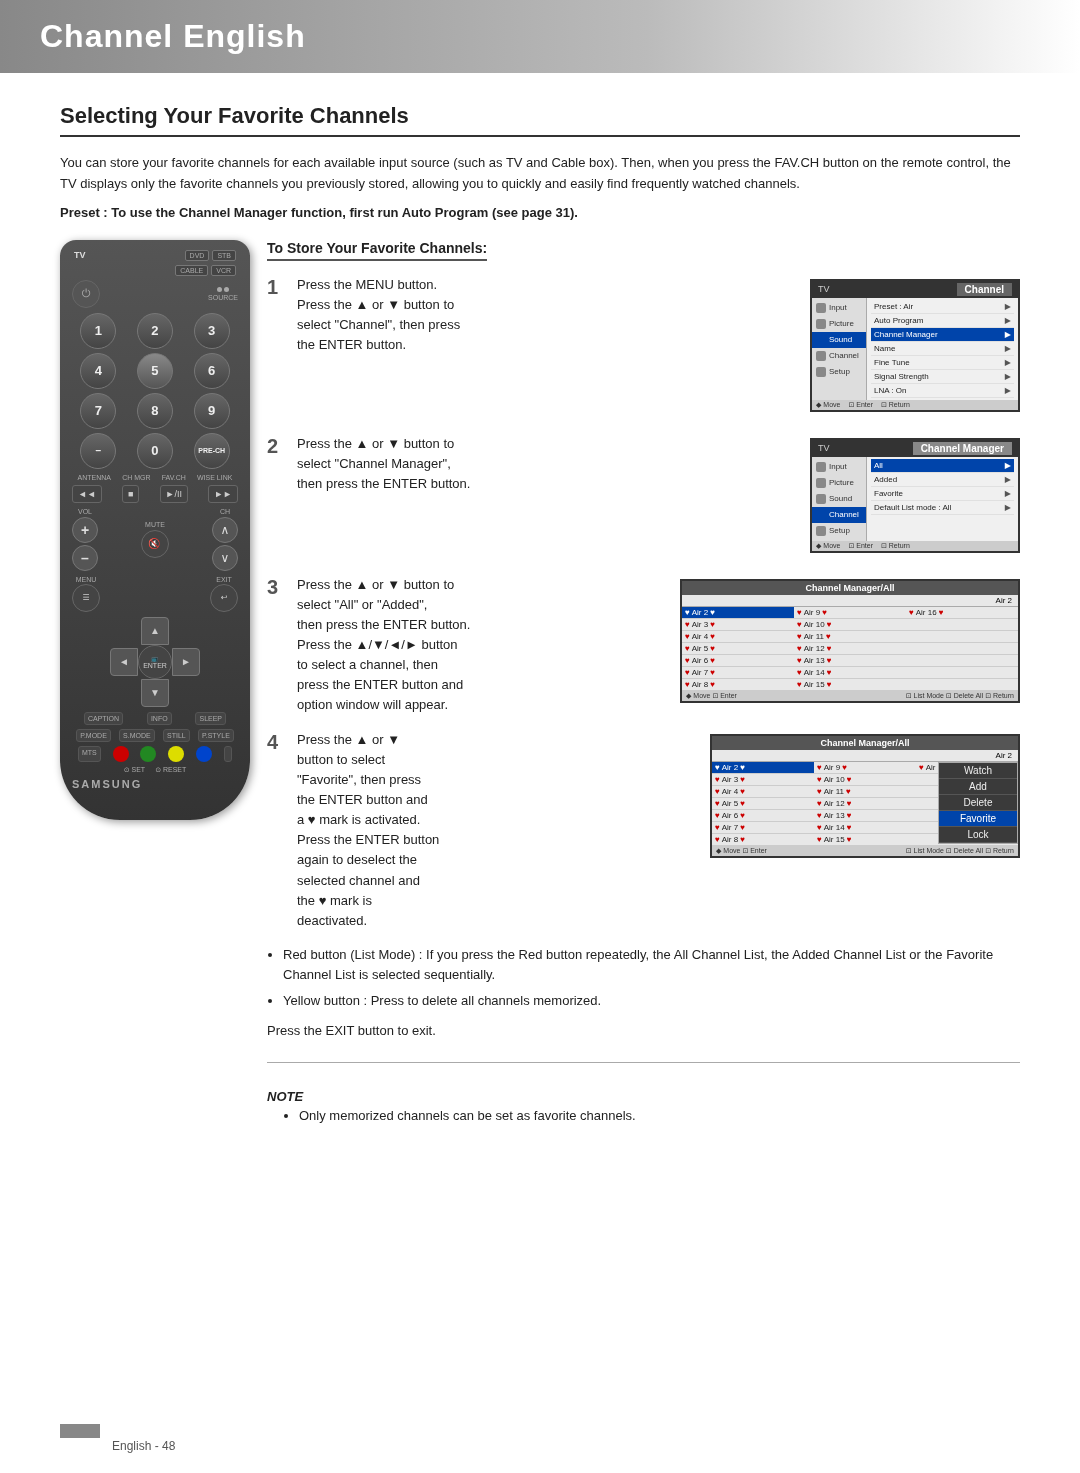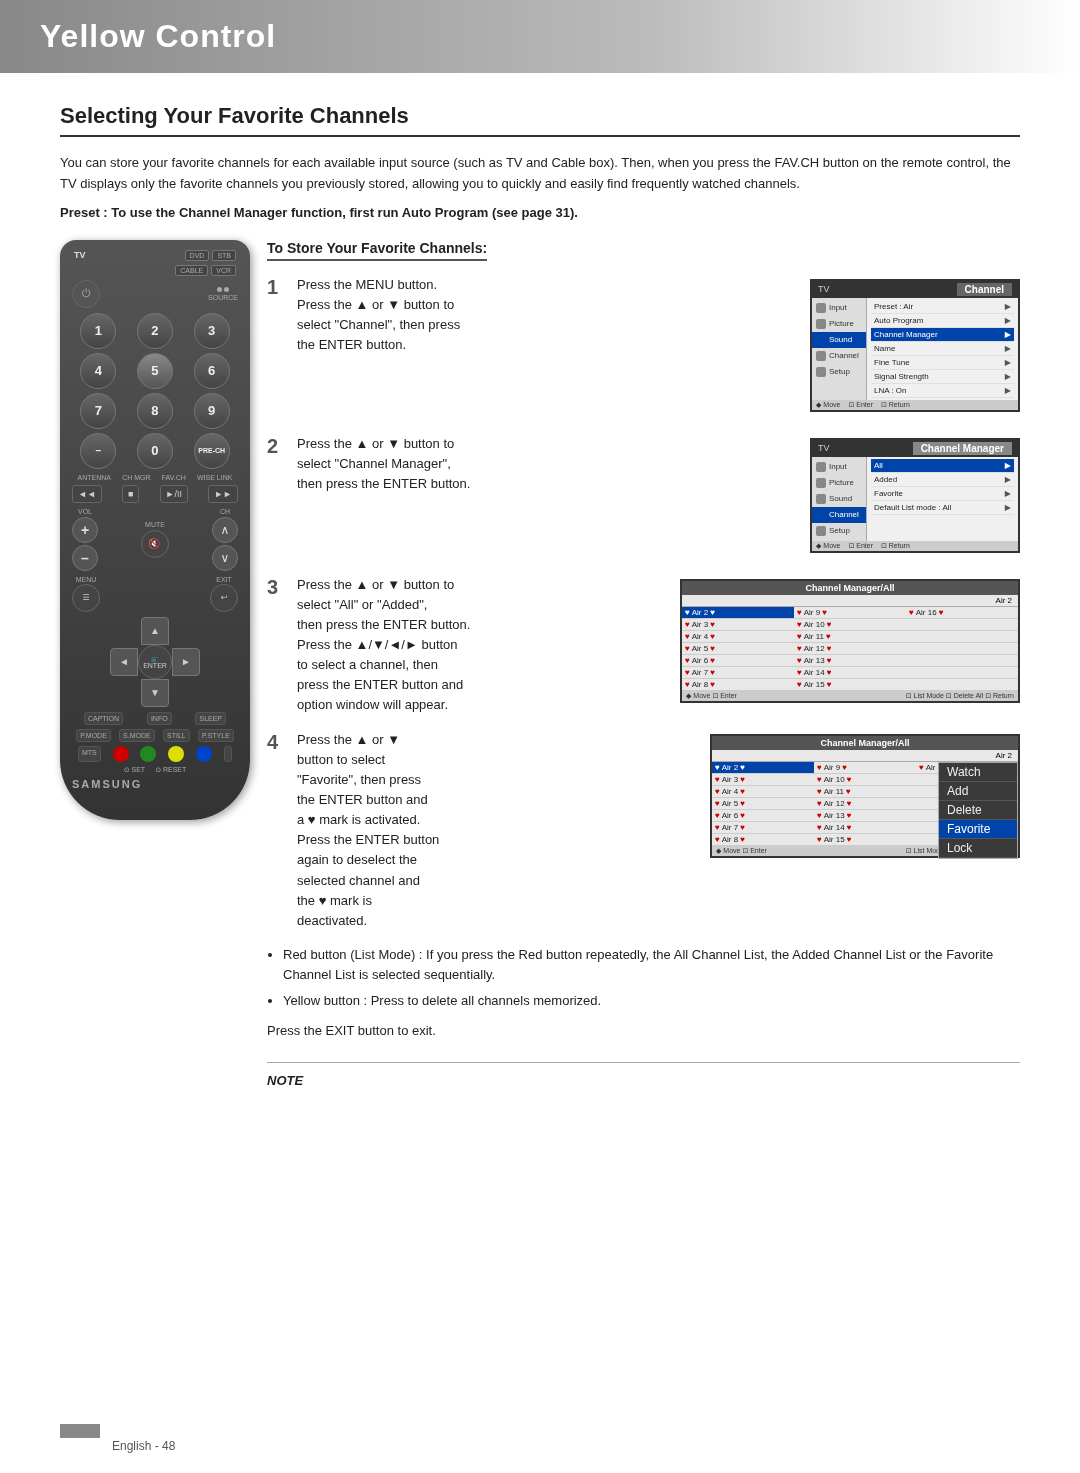--- a/index.html
+++ b/index.html
@@ -586,21 +586,22 @@
     
     .step4-screens {
       display: flex;
       flex-direction: column;
       gap: 6px;
     }
 
     .option-overlay {
       background: #444;
       border: 1px solid #aaa;
-      font-size: 12px;
+      font-size: 10px;
+      text-align: center;
     }
 
     .option-item {
       padding: 2px 8px;
       color: #eee;
       border-bottom: 1px solid #555;
     }
 
     .option-item.selected {
       background: #0044aa;
@@ -617,21 +618,21 @@
       font-size: 13px;
       line-height: 1.55;
       margin-bottom: 6px;
       list-style: disc;
       color: #222;
     }
 
     .note-section {
       margin-top: 20px;
       border-top: 1px solid #aaa;
-      padding-top: 10px;
+      padding-top: 26px;
     }
 
     .note-title {
       font-size: 13px;
       font-weight: bold;
       font-style: italic;
     }
 
     .note-text {
       font-size: 13px;
@@ -666,21 +667,21 @@
       display: flex;
       gap: 10px;
       align-items: flex-start;
       flex: 1;
     }
   </style>
 </head>
 <body>
 
 <div class="page-header">
-  <h1>Yellow Control</h1>
+  <h1>Channel English</h1>
 </div>
 
 <div class="page-content">
 
   <div class="section-title">Selecting Your Favorite Channels</div>
 
   <p class="intro-text">You can store your favorite channels for each available input source (such as TV and Cable box). Then, when you press the FAV.CH button on the remote control, the TV displays only the favorite channels you previously stored, allowing you to quickly and easily find frequently watched channels.</p>
   <p class="preset-text">Preset : To use the Channel Manager function, first run Auto Program (see page 31).</p>
 
   <div class="main-layout">
@@ -1094,20 +1095,23 @@
           Red button (List Mode) : If you press the Red button repeatedly, the All Channel List, the Added Channel List or the Favorite Channel List is selected sequentially.
         </li>
         <li class="bullet-item">Yellow button : Press to delete all channels memorized.</li>
       </ul>
 
       <p class="step-text" style="margin-top:10px;">Press the EXIT button to exit.</p>
 
       
       <div class="note-section">
         <div class="note-title">NOTE</div>
+        <ul style="margin-left:16px;margin-top:4px;">
+          <li class="note-text">Only memorized channels can be set as favorite channels.</li>
+        </ul>
       </div>
 
     </div>
 
   </div>
 
 </div>
 
 <div class="page-footer">
   <div class="footer-bar"></div>

